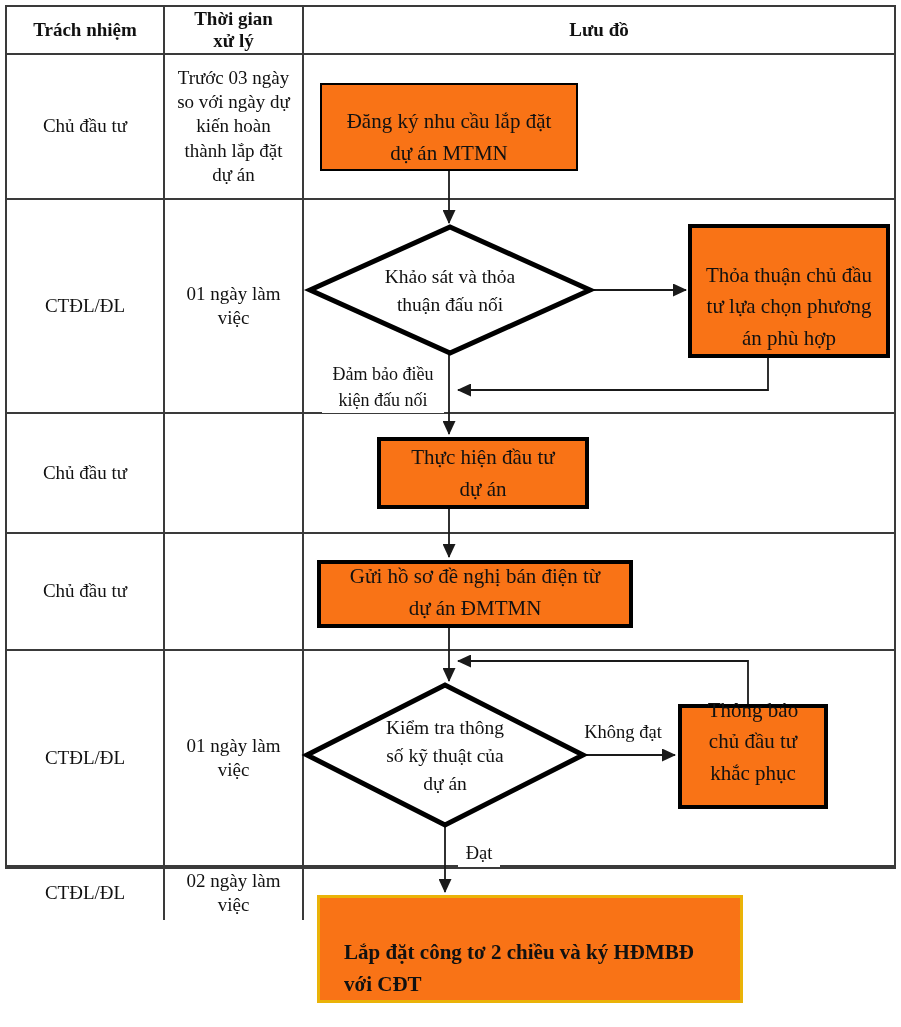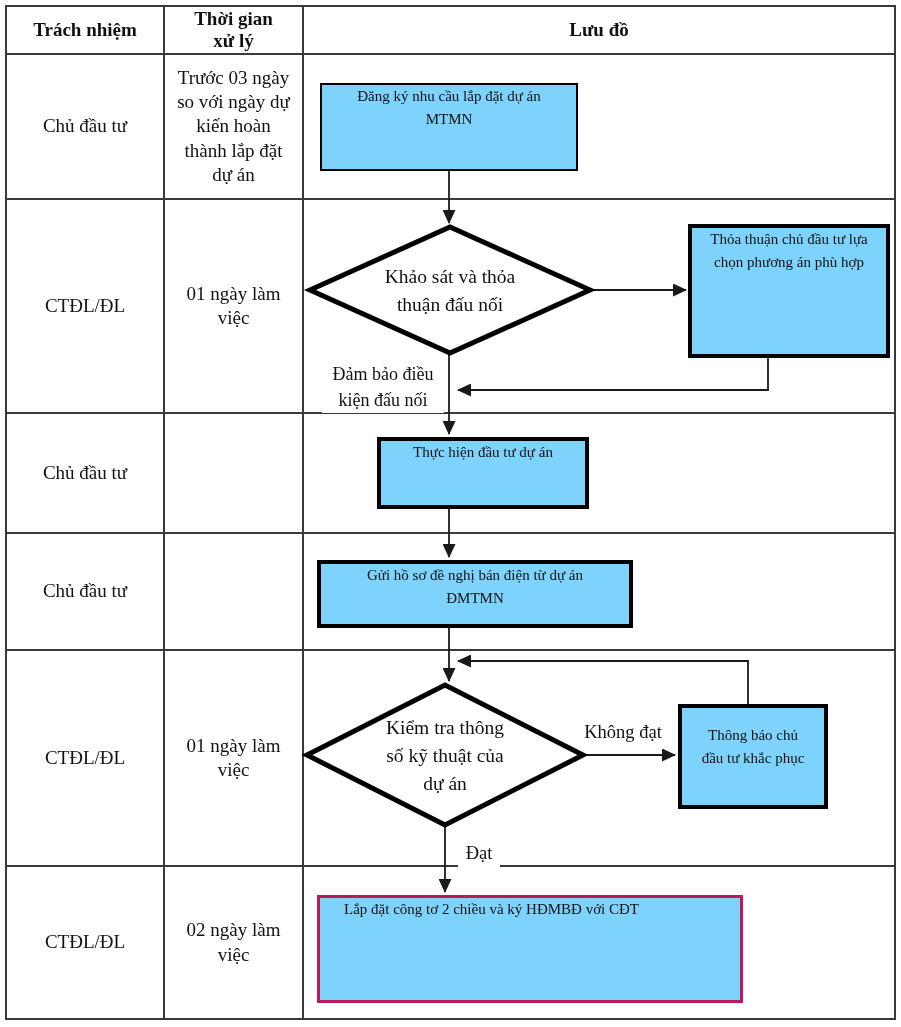--- a/index.html
+++ b/index.html
@@ -6,46 +6,46 @@
   html,body { background:#fff; }
   body {
     width: 901px; height: 1027px;
     font-family: "Liberation Serif", "DejaVu Serif", serif;
     color: #111; position: relative; overflow: hidden;
   }
   .stage { position:absolute; left:0; top:0; width:901px; height:1027px; }
 
   
   .tbl {
-    position:absolute; left:5px; top:5px; width:891px; height:1015px;
+    position:absolute; left:5px; top:5px; width:891px; height:864px;
     border:2px solid #3a3a3a; background:#fff;
     display:grid;
     grid-template-columns:158px 139px 1fr;
     grid-template-rows:48px 145px 214px 120px 117px 216px 1fr;
   }
   .cell {
     border-right:2px solid #3a3a3a; border-bottom:2px solid #3a3a3a;
     display:flex; align-items:center; justify-content:center;
     text-align:center; font-size:19px; line-height:1.28; padding:2px 10px;
   }
   .cell.lastcol { border-right:none; }
   .cell.lastrow { border-bottom:none; }
   .cell.head { font-weight:bold; line-height:1.15; }
   .cell.head.time { padding:0 20px; }
   .cell.time { padding:2px 12px;font-family:Liberation Serif, serif; }
 
   
   svg.overlay { position:absolute; left:0; top:0; width:901px; height:1027px; z-index:2; pointer-events:none; }
   .node {
-    position:absolute; z-index:3; background:#7dd3fc;
-    display:flex; align-items:flex-start; justify-content:center;
-    text-align:center; font-size:15px; line-height:1.5; color:#111;
+    position:absolute; z-index:3; background:#f97316;
+    display:flex; align-items:flex-end; justify-content:center;
+    text-align:center; font-size:21px; line-height:1.5; color:#111;
   }
   .thin  { border:2px solid #000; }
-  .mid   { border:3px solid #be185d; }
+  .mid   { border:3px solid #eab308;font-weight:bold; }
   .thick { border:4px solid #000; }
   .dtext {
     position:absolute; z-index:3; background:transparent;
     display:flex; align-items:center; justify-content:center;
     text-align:center; font-size:19.5px; line-height:1.45; color:#111;
   }
   .elabel {
     position:absolute; z-index:3; text-align:center;
     font-size:18px; line-height:1.45; color:#111; background:#fff;
   }

